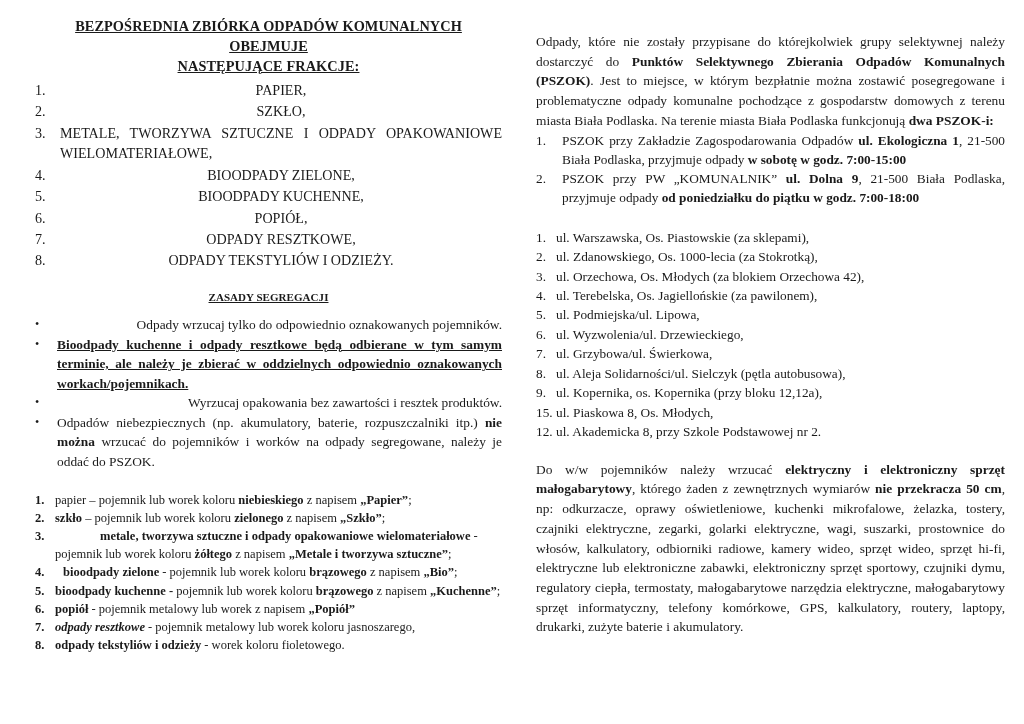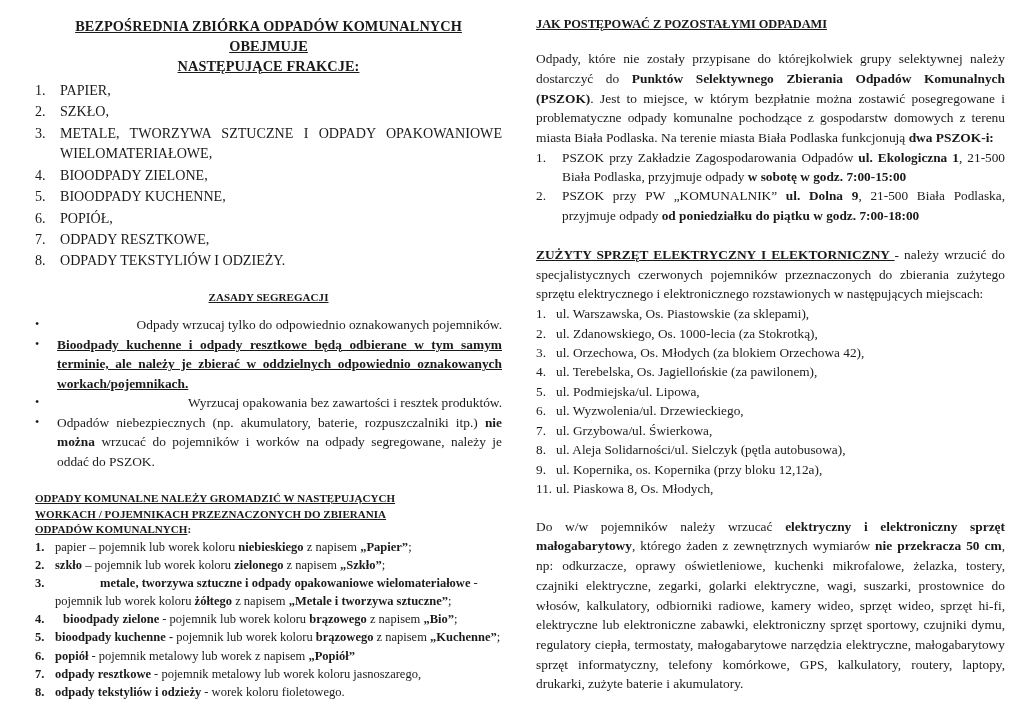--- a/index.html
+++ b/index.html
@@ -86,21 +86,21 @@
     text-align: left;
   }
   .num-item .body {
     flex: 1 1 auto;
   }
 
   
   .caps-list .num-item { font-size: 14.1px; margin-bottom: 1px; line-height: 1.45; }
   .caps-list .marker { width: 25px; }
   .caps-list .body { text-align: justify; text-justify: inter-word; }
-  .caps-list .body.nojust { text-align: left; }
+  .caps-list .body.nojust { text-align: center; }
 
   
   .bullet-list li {
     display: flex;
     align-items: flex-start;
     font-size: 13.4px;
     line-height: 1.45;
     margin-bottom: 0px;
   }
   .bullet-list .dot {
@@ -220,25 +220,20 @@
           <span class="body nojust"><span>Wyrzucaj opakowania bez zawartości i resztek produktów.</span></span>
         </li>
         <li>
           <span class="dot">•</span>
           <span class="body"><span>Odpadów niebezpiecznych (np. akumulatory, baterie, rozpuszczalniki itp.) </span><span style="font-weight: bold;">nie można</span><span> wrzucać do pojemników i worków na odpady segregowane, należy je oddać do PSZOK.</span></span>
         </li>
       </ul>
 
     <div class="sp-20"></div>
 
-    <h2 class="sec-head left">
-      <span class="u">ODPADY KOMUNALNE NALEŻY GROMADZIĆ W NASTĘPUJĄCYCH</span><br>
-      <span class="u">WORKACH / POJEMNIKACH PRZEZNACZONYCH DO ZBIERANIA</span><br>
-      <span class="u">ODPADÓW KOMUNALNYCH</span><span>:</span>
-    </h2>
 
     <ol class="num-list cont-list">
         <li class="num-item">
           <span class="marker">1.</span>
           <span class="body"><span style="font-weight: normal;">papier</span><span> – pojemnik lub worek koloru </span><span style="font-weight: bold;">niebieskiego</span><span> z napisem  </span><span style="font-weight: bold;">„Papier”</span><span>;</span></span>
         </li>
         <li class="num-item">
           <span class="marker">2.</span>
           <span class="body"><span style="font-weight: bold;">szkło</span><span> – pojemnik lub worek koloru </span><span style="font-weight: bold;">zielonego</span><span> z napisem  </span><span style="font-weight: bold;">„Szkło”</span><span>;</span></span>
         </li>
@@ -253,53 +248,49 @@
         <li class="num-item">
           <span class="marker">5.</span>
           <span class="body"><span style="font-weight: bold;">bioodpady kuchenne -</span><span> pojemnik lub worek koloru </span><span style="font-weight: bold;">brązowego</span><span> z napisem </span><span style="font-weight: bold;">„Kuchenne”</span><span>;</span></span>
         </li>
         <li class="num-item">
           <span class="marker">6.</span>
           <span class="body"><span style="font-weight: bold; text-align: right;">popiół</span><span> - pojemnik metalowy lub worek z napisem  </span><span style="font-weight: bold;">„Popiół”</span></span>
         </li>
         <li class="num-item">
           <span class="marker">7.</span>
-          <span class="body"><span style="font-weight: bold;">odpady resztkowe</span><span> - pojemnik metalowy lub worek koloru jasnoszarego,</span></span>
+          <span class="body"><span style="font-weight: bold; font-style: italic;">odpady resztkowe</span><span> - pojemnik metalowy lub worek koloru jasnoszarego,</span></span>
         </li>
         <li class="num-item">
           <span class="marker">8.</span>
           <span class="body"><span style="font-weight: bold;"> odpady tekstyliów i odzieży</span><span> -  worek koloru fioletowego.</span></span>
         </li>
       </ol>
   </div>
 
   <div class="col col-right">
 
-    <h3 class="sub-head">JAK POSTĘPOWAĆ Z POZOSTAŁYMI ODPADAMI</h3>
 
     <div class="sp-16"></div>
 
     <p class="para"><span>Odpady, które nie zostały przypisane do którejkolwiek grupy selektywnej należy dostarczyć do </span><span style="font-weight: bold;">Punktów Selektywnego Zbierania Odpadów Komunalnych (PSZOK)</span><span>. Jest to miejsce, w którym bezpłatnie można zostawić posegregowane i problematyczne odpady komunalne pochodzące z gospodarstw domowych z terenu miasta Biała Podlaska. Na terenie miasta Biała Podlaska funkcjonują </span><span style="font-weight: bold;">dwa PSZOK-i:</span></p>
 
     <ol class="num-list pszok-list">
         <li class="num-item">
           <span class="marker">1.</span>
           <span class="body"><span>PSZOK przy Zakładzie Zagospodarowania Odpadów </span><span style="font-weight: bold;">ul. Ekologiczna 1</span><span>, 21-500 Biała Podlaska, przyjmuje odpady </span><span style="font-weight: bold;">w sobotę w godz. 7:00-15:00</span></span>
         </li>
         <li class="num-item">
           <span class="marker">2.</span>
           <span class="body"><span>PSZOK przy PW „KOMUNALNIK” </span><span style="font-weight: bold;">ul. Dolna 9</span><span>, 21-500 Biała Podlaska, przyjmuje odpady </span><span style="font-weight: bold;">od poniedziałku do piątku w godz. 7:00-18:00</span></span>
         </li>
       </ol>
 
     <div class="sp-20"></div>
 
-    <p class="para">
-      <span class="b" style="text-decoration: underline;">ZUŻYTY SPRZĘT ELEKTRYCZNY I ELEKTORNICZNY </span><span>- należy wrzucić do specjalistycznych czerwonych pojemników przeznaczonych do zbierania zużytego sprzętu elektrycznego i elektronicznego rozstawionych w następujących miejscach:</span>
-    </p>
 
     <ol class="addr-list">
         <li>
           <span class="marker">1.</span>
           <span class="body">ul. Warszawska, Os. Piastowskie (za sklepami),</span>
         </li>
         <li>
           <span class="marker">2.</span>
           <span class="body">ul. Zdanowskiego, Os. 1000-lecia (za Stokrotką),</span>
         </li>
@@ -325,22 +316,26 @@
         </li>
         <li>
           <span class="marker">8.</span>
           <span class="body">ul. Aleja Solidarności/ul. Sielczyk (pętla autobusowa),</span>
         </li>
         <li>
           <span class="marker">9.</span>
           <span class="body">ul. Kopernika, os. Kopernika (przy bloku 12,12a),</span>
         </li>
         <li>
-          <span class="marker">11.</span>
+          <span class="marker">15.</span>
           <span class="body">ul. Piaskowa 8, Os. Młodych,</span>
+        </li>
+        <li>
+          <span class="marker">12.</span>
+          <span class="body">ul. Akademicka 8, przy Szkole Podstawowej nr 2.</span>
         </li>
       </ol>
 
     <div class="sp-18"></div>
 
     <p class="para"><span>Do w/w pojemników należy wrzucać </span><span style="font-weight: bold;">elektryczny i elektroniczny sprzęt małogabarytowy</span><span>, którego żaden z zewnętrznych wymiarów </span><span style="font-weight: bold;">nie przekracza 50 cm</span><span>, np: odkurzacze, oprawy oświetleniowe, kuchenki mikrofalowe, żelazka, tostery, czajniki elektryczne, zegarki, golarki elektryczne, wagi, suszarki, prostownice do włosów, kalkulatory, odbiorniki radiowe, kamery wideo, sprzęt wideo, sprzęt hi-fi, elektryczne lub elektroniczne zabawki, elektroniczny sprzęt sportowy, czujniki dymu, regulatory ciepła, termostaty, małogabarytowe narzędzia elektryczne, małogabarytowy sprzęt informatyczny, telefony komórkowe, GPS, kalkulatory, routery, laptopy, drukarki, zużyte baterie i akumulatory.</span></p>
   </div>
 </div>
 
 </body></html>

